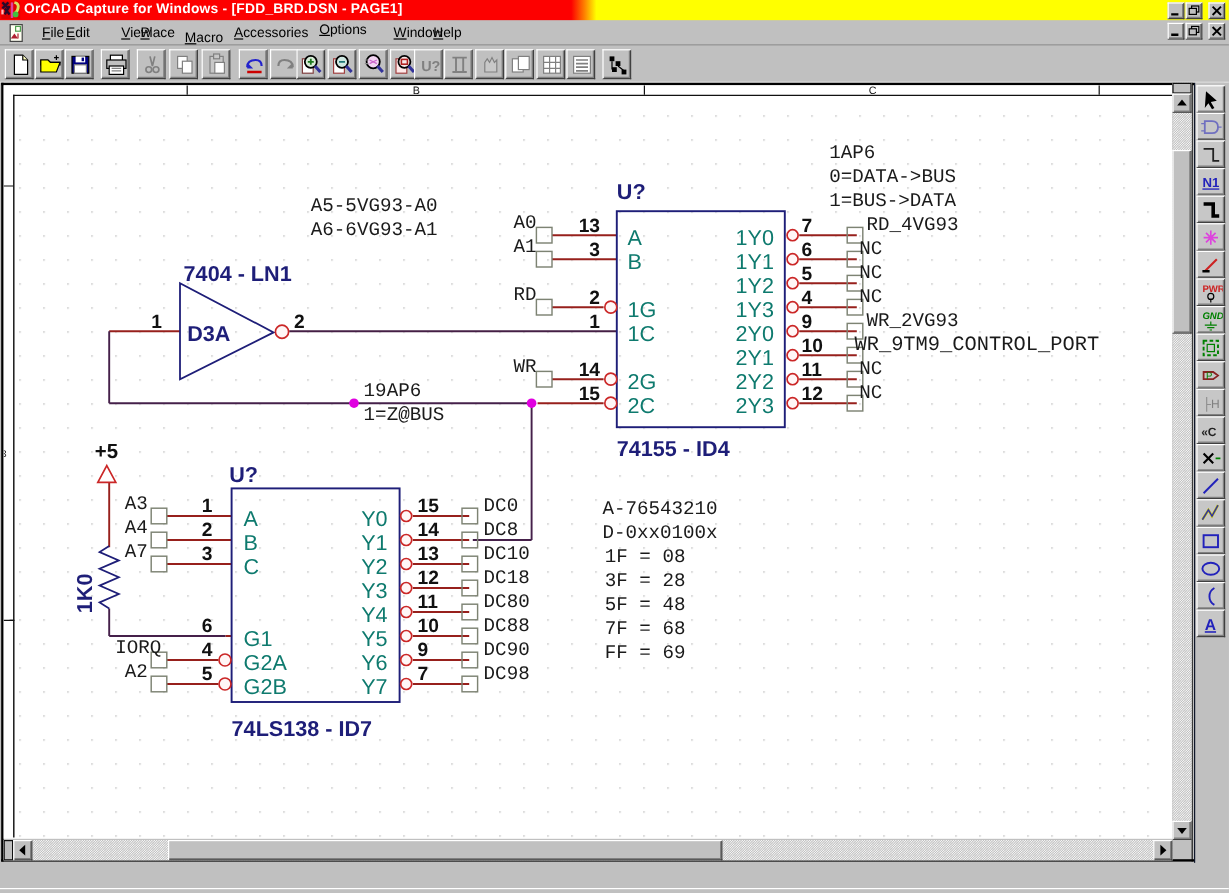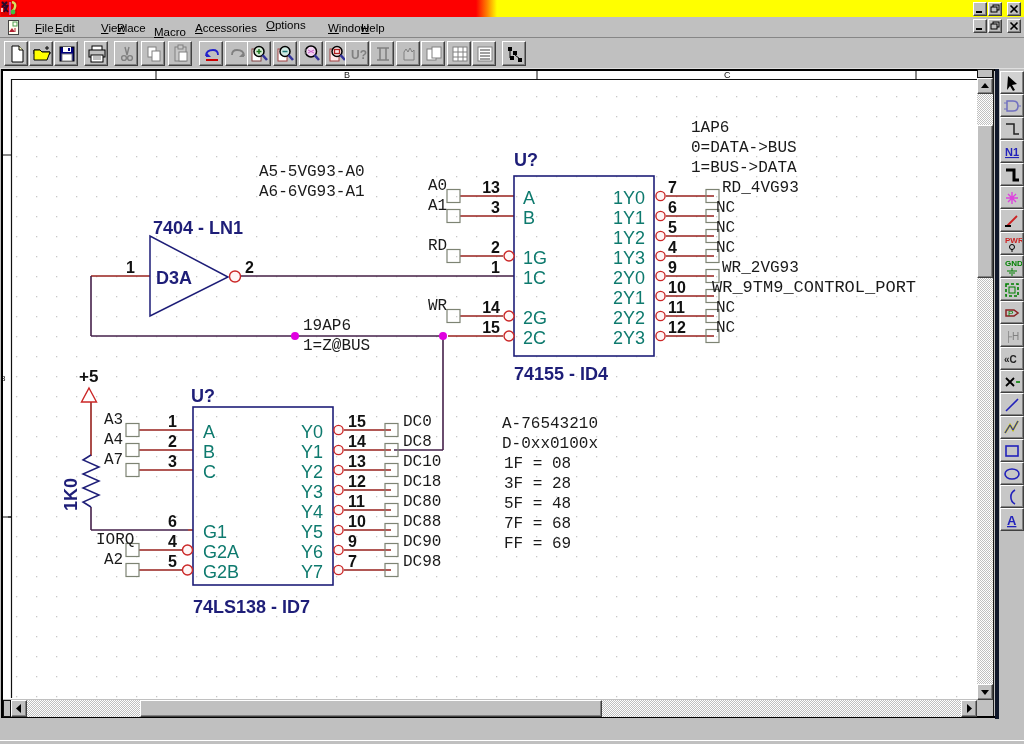--- a/index.html
+++ b/index.html
@@ -8,20 +8,21 @@
 
 <div class="abs" style="left:0;top:0;width:1024px;height:17px;background:linear-gradient(to right,#fd0000 0px,#fd0000 476px,#fe8000 487px,#ffff00 497px,#ffff00 1024px)">
  <svg width="16" height="15" viewBox="0 0 16 15" style="position:absolute;left:1px;top:1px">
         <rect width="16" height="15" fill="#e00000"></rect>
         <path d="M1 1l5 5M6 1L1 6M3 6l4 5M7 4l-4 7" stroke="#2a082a" stroke-width="2"></path>
         <rect x="8" y="1" width="2" height="13" fill="#e040a0"></rect>
         <path d="M11 1q4 1 3 5t-3 3" stroke="#d8e060" stroke-width="2.4" fill="none"></path>
         <circle cx="12" cy="11" r="2.4" fill="#40c040"></circle>
         <rect x="0" y="7" width="2" height="4" fill="#ffc0c0"></rect>
       </svg>
+ <div class="abs" style="left:20px;top:2px;font-size:11.5px;font-weight:bold;letter-spacing:0.2px;color:#fff">OrCAD Capture for Windows - [FDD_BRD.DSN - PAGE1]</div>
  <div style="position:absolute;left:973px;top:2px;width:14px;height:14px;background:#c0c0c0;border-top:1px solid #fff;border-left:1px solid #fff;border-right:1px solid #404040;border-bottom:1px solid #404040;box-shadow:inset -1px -1px 0 #808080;">
         <svg width="12" height="12" viewBox="0 0 12 12" style="position:absolute;left:0;top:0">
           <path d="M2 9h6" stroke="#000" stroke-width="2"></path>
         </svg>
       </div>
       <div style="position:absolute;left:988px;top:2px;width:14px;height:14px;background:#c0c0c0;border-top:1px solid #fff;border-left:1px solid #fff;border-right:1px solid #404040;border-bottom:1px solid #404040;box-shadow:inset -1px -1px 0 #808080;">
         <svg width="12" height="12" viewBox="0 0 12 12" style="position:absolute;left:0;top:0">
           <rect x="4" y="2" width="6" height="5" fill="none" stroke="#000"></rect>
           <rect x="2" y="4" width="6" height="5" fill="#c0c0c0" stroke="#000"></rect>
         </svg>
@@ -454,21 +455,21 @@
         </svg>
       </div>
  <div style="position:absolute;left:137px;top:0px;width:462px;height:17px;background:#c0c0c0;border-top:1px solid #fff;border-left:1px solid #fff;border-right:1px solid #404040;border-bottom:1px solid #404040;box-shadow:inset -1px -1px 0 #808080;"></div>
  <div style="position:absolute;left:958px;top:0px;width:16px;height:17px;background:#c0c0c0;border-top:1px solid #fff;border-left:1px solid #fff;border-right:1px solid #404040;border-bottom:1px solid #404040;box-shadow:inset -1px -1px 0 #808080;">
         <svg width="14" height="15" viewBox="0 0 14 15" style="position:absolute;left:0;top:0">
           <path d="M10 7.5L5 3v9z" fill="#000"></path>
         </svg>
       </div>
 </div>
 
-<div class="abs" style="left:995px;top:69px;width:25px;height:650px;background:#c0c0c0;border-left:4px solid #0f172a">
+<div class="abs" style="left:995px;top:69px;width:25px;height:650px;background:#c0c0c0;border-left:1px solid #0f172a">
 <div style="position:absolute;left:1px;top:2px;width:24px;height:23px;background:#d2d2d2;border-top:1px solid #fff;border-left:1px solid #fff;border-right:1px solid #404040;border-bottom:1px solid #404040;box-shadow:inset -1px -1px 0 #808080;">
         <svg width="20" height="20" viewBox="0 0 20 20" style="position:absolute;left:1px;top:1px">
           <path d="M6 3l9 8-5 1 3 5-2 1-3-5-3 4z" fill="#000"></path>
         </svg>
       </div>
       <div style="position:absolute;left:1px;top:25px;width:24px;height:23px;background:#c7c7c7;border-top:1px solid #fff;border-left:1px solid #fff;border-right:1px solid #404040;border-bottom:1px solid #404040;box-shadow:inset -1px -1px 0 #808080;">
         <svg width="20" height="20" viewBox="0 0 20 20" style="position:absolute;left:1px;top:1px">
           <path d="M5 5h6q5 0 5 5t-5 5H5z" fill="none" stroke="#7070c0" stroke-width="1.5"></path>
           <path d="M2 7h3M2 13h3M16 10h3" stroke="#7070c0"></path>
         </svg>
@@ -499,21 +500,21 @@
           <path d="M3 15h6" stroke="#000" stroke-width="2"></path>
         </svg>
       </div>
       <div style="position:absolute;left:1px;top:163px;width:24px;height:23px;background:#c7c7c7;border-top:1px solid #fff;border-left:1px solid #fff;border-right:1px solid #404040;border-bottom:1px solid #404040;box-shadow:inset -1px -1px 0 #808080;">
         <svg width="20" height="20" viewBox="0 0 20 20" style="position:absolute;left:1px;top:1px">
           <text x="3" y="9" font-family="Liberation Sans" font-size="8" font-weight="bold" fill="#cc2222">PWR</text>
           <circle cx="10" cy="13" r="2.5" fill="none" stroke="#000"></circle>
           <path d="M10 15v3" stroke="#000"></path>
         </svg>
       </div>
-      <div style="position:absolute;left:1px;top:186px;width:24px;height:23px;background:#c7c7c7;border-top:1px solid #fff;border-left:1px solid #fff;border-right:1px solid #404040;border-bottom:1px solid #404040;box-shadow:inset -1px -1px 0 #808080;">
+      <div style="position:absolute;left:1px;top:186px;width:24px;height:23px;background:#c7c7c7;border-top:1px solid #fff;border-left:1px solid #fff;border-right:1px solid #404040;border-bottom:1px solid #404040;box-shadow:inset -1px -1px 0 #808080;font-style:italic;">
         <svg width="20" height="20" viewBox="0 0 20 20" style="position:absolute;left:1px;top:1px">
           <text x="3" y="9" font-family="Liberation Sans" font-size="8" font-weight="bold" fill="#008000">GND</text>
           <path d="M10 11v3M5 14h10M7 16h6M9 18h2" stroke="#008000"></path>
         </svg>
       </div>
       <div style="position:absolute;left:1px;top:209px;width:24px;height:23px;background:#c7c7c7;border-top:1px solid #fff;border-left:1px solid #fff;border-right:1px solid #404040;border-bottom:1px solid #404040;box-shadow:inset -1px -1px 0 #808080;">
         <svg width="20" height="20" viewBox="0 0 20 20" style="position:absolute;left:1px;top:1px">
           <rect x="4" y="4" width="12" height="12" fill="none" stroke="#008000" stroke-width="1.6" stroke-dasharray="3 2"></rect>
           <rect x="7" y="7" width="6" height="6" fill="none" stroke="#008000"></rect>
         </svg>

